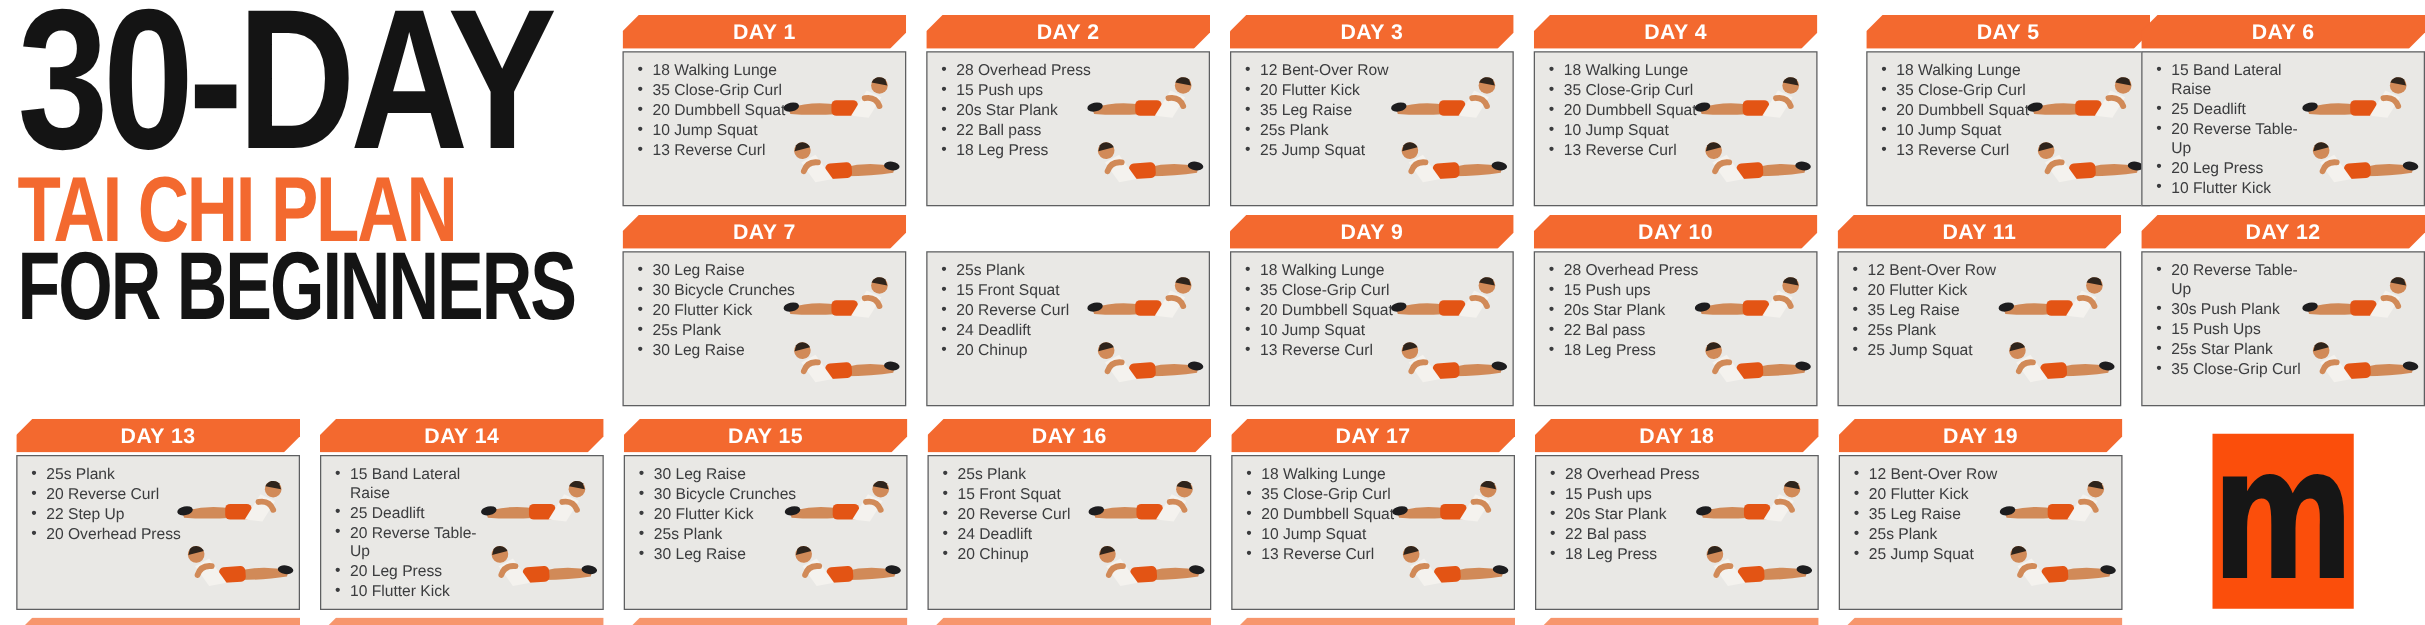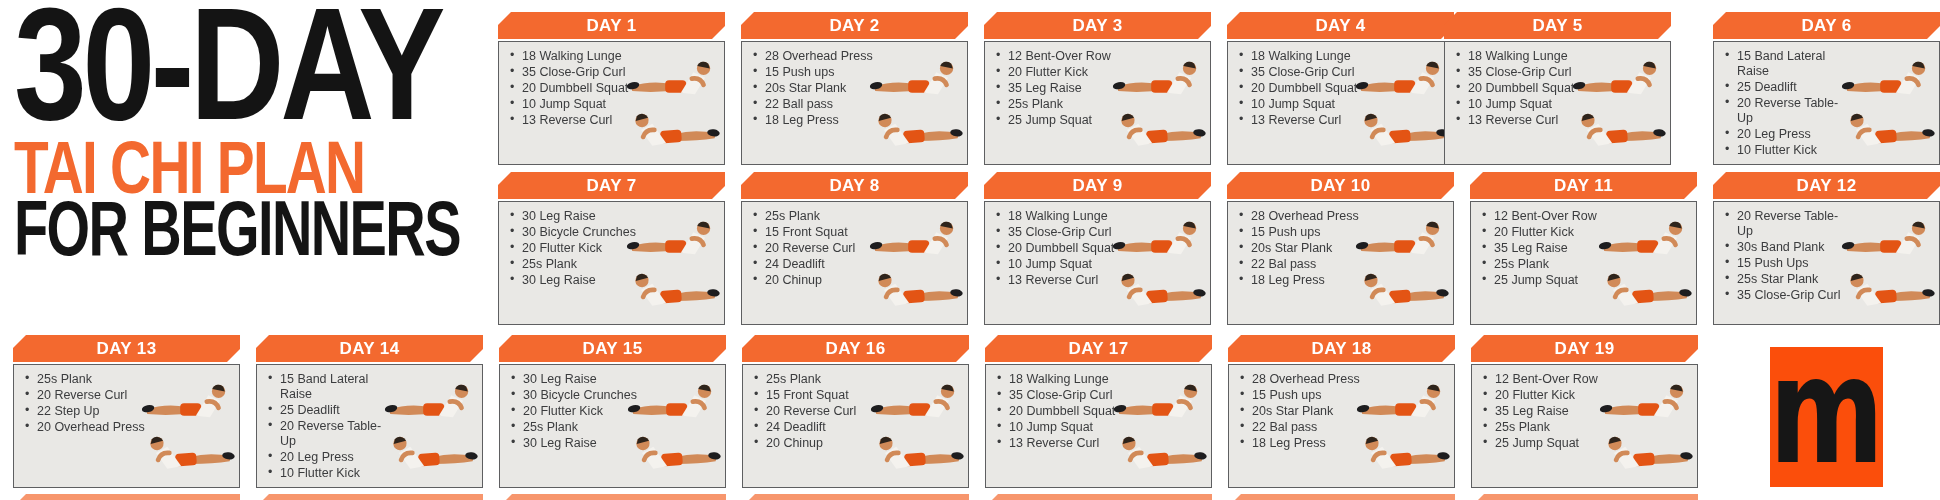--- a/index.html
+++ b/index.html
@@ -206,21 +206,21 @@
           <rect x="50" y="30" width="27" height="16" rx="5" fill="#e35414"></rect>
           <path d="M70 46 L86 20 L101 27 L88 48 Z" fill="#f4f2ee"></path>
           <path d="M84 28 Q95 26 99 36" stroke="#d18a58" stroke-width="6" fill="none" stroke-linecap="round"></path>
           <circle cx="99" cy="15" r="8.5" fill="#d18a58"></circle>
           <path d="M91 12 A8.5 8.5 0 0 1 105 9 L107 15 Z" fill="#2e241c"></path>
         </svg>
       </div>
     </div>
   </section>
 
-  <section class="day" style="left: 1444px; top: 12px; padding-left: 48px;">
+  <section class="day" style="left: 1493px; top: 12px; padding-left: 48px;">
     <div class="day-header">
       <span class="day-label">DAY 5</span>
     </div>
     <div class="day-body">
       <ul class="exercise-list">
             <li>18 Walking Lunge</li>
             <li>35 Close-Grip Curl</li>
             <li>20 Dumbbell Squat</li>
             <li>10 Jump Squat</li>
             <li>13 Reverse Curl</li>
@@ -312,23 +312,20 @@
           <path d="M70 46 L86 20 L101 27 L88 48 Z" fill="#f4f2ee"></path>
           <path d="M84 28 Q95 26 99 36" stroke="#d18a58" stroke-width="6" fill="none" stroke-linecap="round"></path>
           <circle cx="99" cy="15" r="8.5" fill="#d18a58"></circle>
           <path d="M91 12 A8.5 8.5 0 0 1 105 9 L107 15 Z" fill="#2e241c"></path>
         </svg>
       </div>
     </div>
   </section>
 
   <section class="day" style="left: 741px; top: 172px;">
-    <div class="day-header">
-      <span class="day-label">DAY 8</span>
-    </div>
     <div class="day-body">
       <ul class="exercise-list">
             <li>25s Plank</li>
             <li>15 Front Squat</li>
             <li>20 Reverse Curl</li>
             <li>24 Deadlift</li>
             <li>20 Chinup</li>
           </ul>
       <div class="figs">
         <svg class="fig fig-a" viewBox="0 0 120 52" aria-hidden="true">
@@ -458,21 +455,21 @@
     </div>
   </section>
 
   <section class="day" style="left: 1713px; top: 172px;">
     <div class="day-header">
       <span class="day-label">DAY 12</span>
     </div>
     <div class="day-body">
       <ul class="exercise-list">
             <li>20 Reverse Table-Up</li>
-            <li>30s Band Plank</li>
+            <li>30s Push Plank</li>
             <li>15 Push Ups</li>
             <li>25s Star Plank</li>
             <li>35 Close-Grip Curl</li>
           </ul>
       <div class="figs">
         <svg class="fig fig-a" viewBox="0 0 120 52" aria-hidden="true">
           <path d="M6 38 Q32 30 58 35 L58 44 Q30 46 8 44 Z" fill="#d18a58"></path>
           <ellipse cx="9" cy="37" rx="8" ry="4.5" fill="#1d1d1f" transform="rotate(-12 9 37)"></ellipse>
           <rect x="50" y="30" width="27" height="16" rx="5" fill="#e35414"></rect>
           <path d="M70 46 L86 20 L101 27 L88 48 Z" fill="#f4f2ee"></path>

